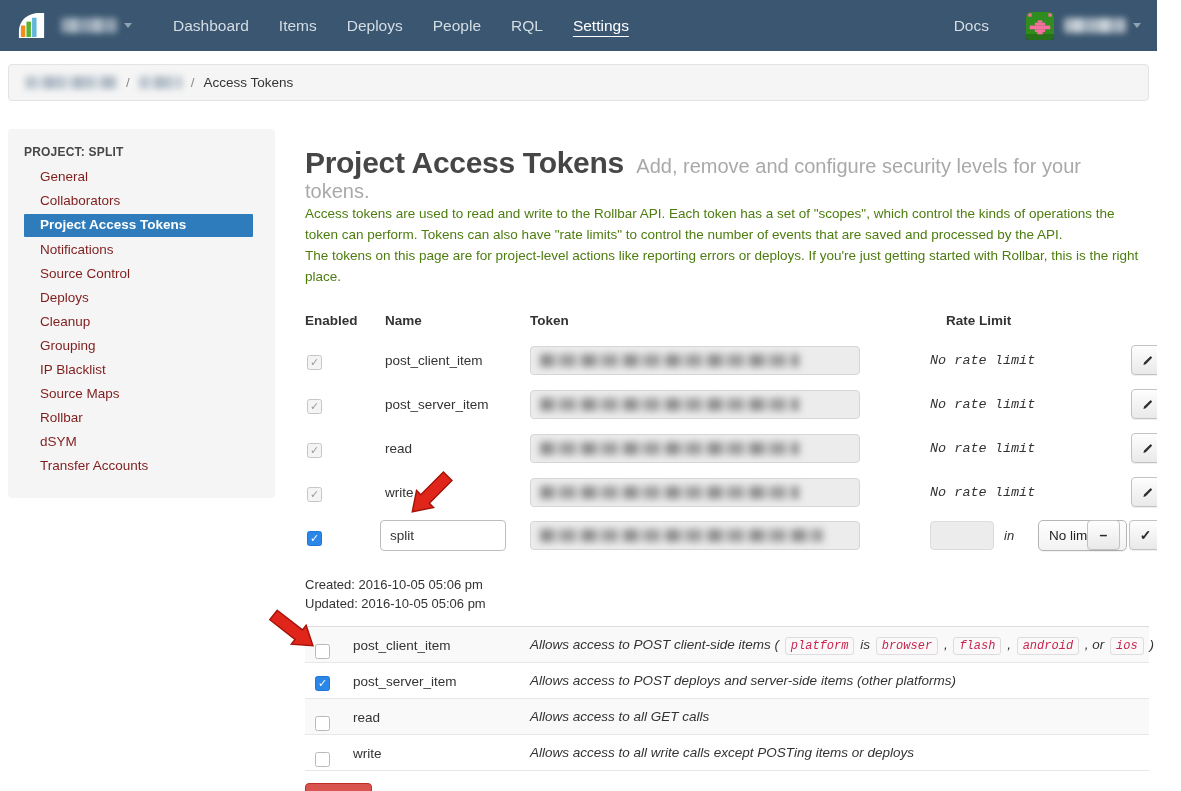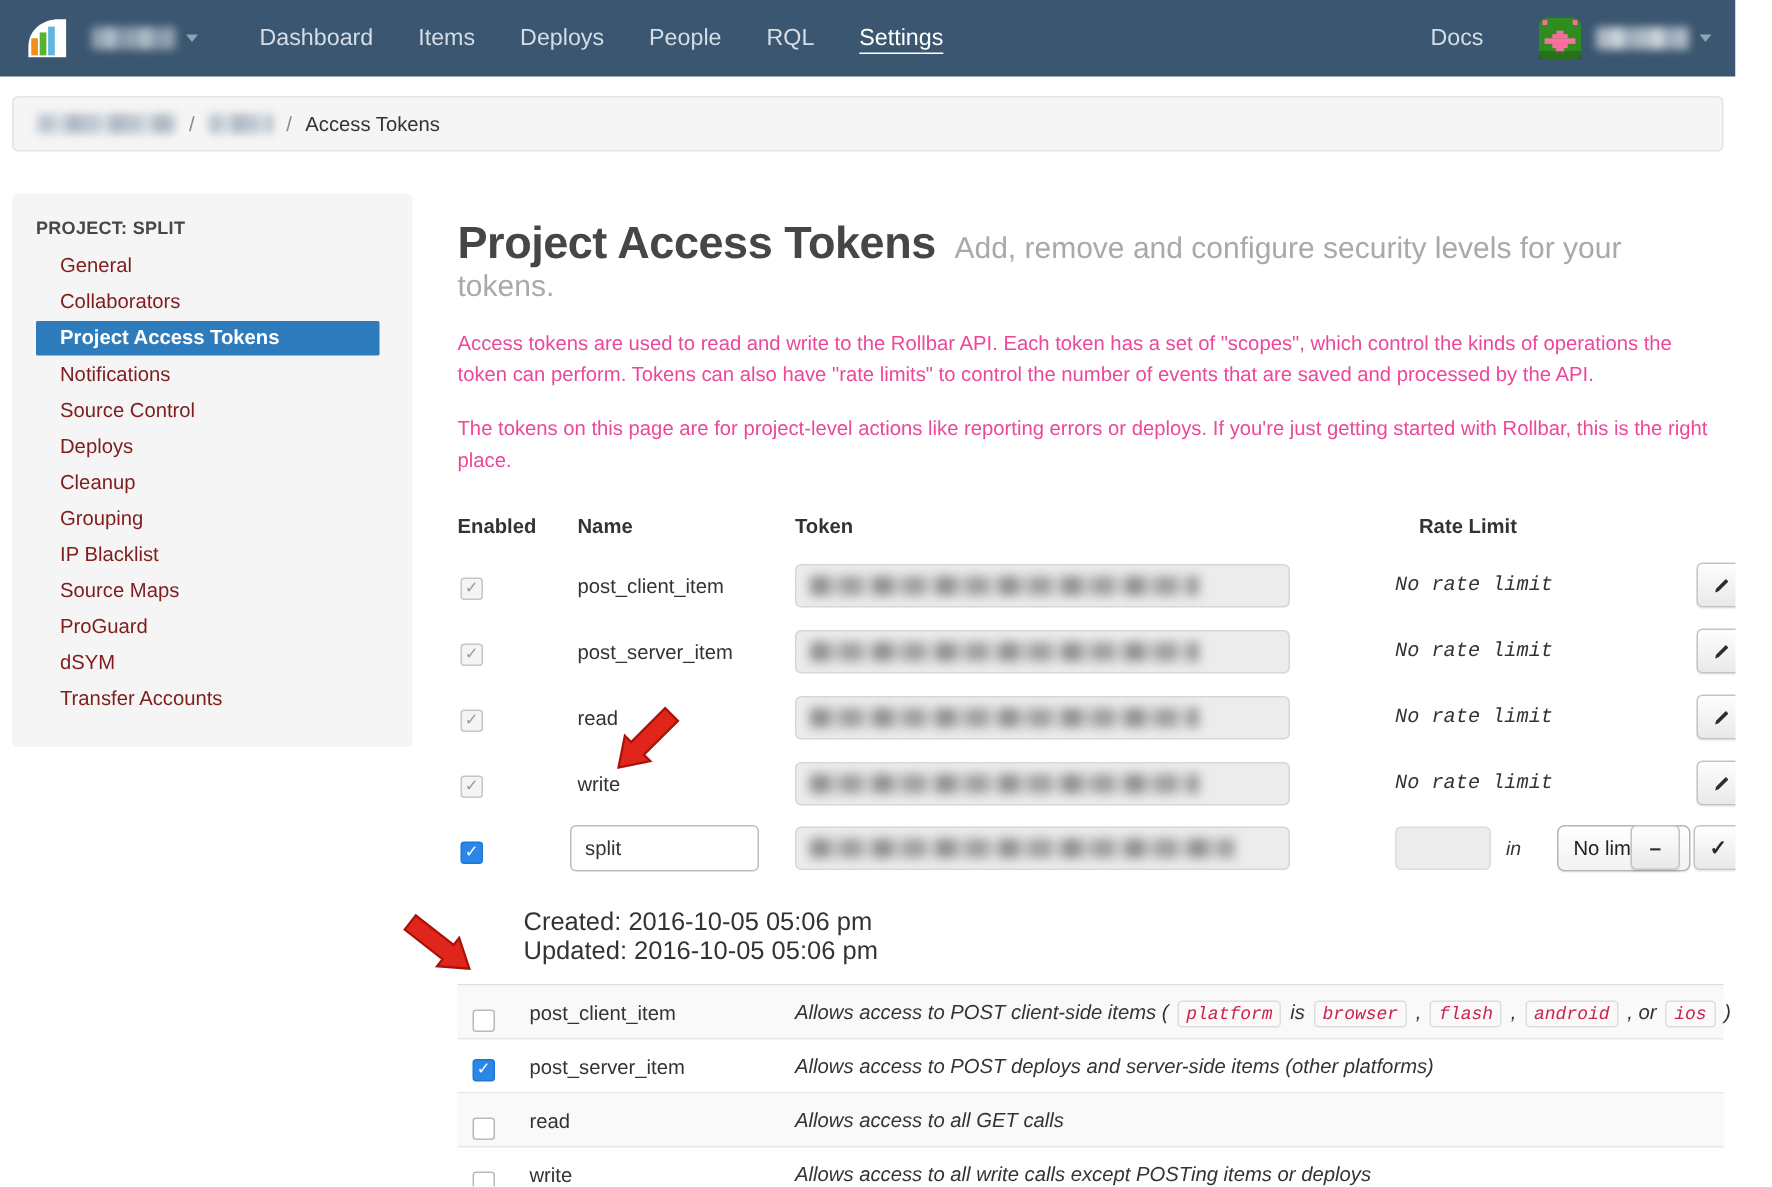--- a/index.html
+++ b/index.html
@@ -42,21 +42,21 @@
   .side-item { display:block; padding:3px 8px 3px 32px; font-size:13.5px; line-height:18px; color:#7f1d1d; text-decoration:none; cursor:pointer; }
   .side-item.active {
     margin:1px 22px 1px 16px; padding:2px 8px 3px 16px; background:#2e7cbb;
     color:#fff; font-weight:bold; border-radius:1px;
   }
   .main { position:relative; margin-left:30px; width:856px; }
   
   .title-row { margin-top:17px; }
   .page-title { display:inline; font-size:30px; font-weight:bold; color:#464646; letter-spacing:-.3px; }
   .page-subtitle { font-size:20px; color:#a9a9a9; margin-left:8px; }
-  .intro p { font-size:13.5px; line-height:21px; margin-top:15px; color:#ec4899; }
+  .intro p { font-size:13.5px; line-height:21px; color:#4d7c0f; }
   
   .t-head { position:relative; height:30px; margin-top:26px; font-size:13.5px; font-weight:bold; color:#333; }
   .col { position:absolute; top:0; }
   .col-enabled { left:0; } .col-name { left:80px; } .col-token { left:225px; } .col-rate { left:625px;padding-left:16px; }
   .t-row { position:relative; height:44px; }
   .t-row .cbwrap { position:absolute; left:2px; top:9px; }
   .t-row .name { position:absolute; left:80px; top:10px; font-size:13.5px; }
   .t-row .tokenbox { position:absolute; left:225px; top:3px; }
   .t-row .rate { position:absolute; left:625px; top:10px; font-size:13.5px; font-style:italic;font-family:Liberation Mono, monospace; }
   .t-row .editbtn { position:absolute; left:826px; top:2px; }
@@ -97,21 +97,21 @@
   .select {
     position:absolute; left:717px; top:1px; height:31px; width:89px;
     border:1px solid #b5b5b5; border-radius:5px; background:linear-gradient(#fff,#f2f2f2);
     display:flex; align-items:center; padding:0 7px 0 10px; font-size:13.5px; color:#222;
     box-shadow:0 1px 1px rgba(0,0,0,.06); cursor:pointer;margin-left:16px;
   }
   .sel-arrows { margin-left:auto; display:flex; flex-direction:column; align-items:center; font-size:7px; line-height:6px; color:#3a3a3a; }
   .btn-minus { position:absolute; left:782px; top:1px; }
   .btn-check { position:absolute; left:824px; top:1px; }
   
-  .meta { margin-top:8px; font-size:17px; line-height:19px; color:#333;margin-left:44px; }
+  .meta { margin-top:8px; font-size:13px; line-height:19px; color:#333; }
   .rule { border:none; border-top:1px solid #ddd; margin:13px 0 0; }
   
   .scopes { margin-top:0; }
   .s-row { position:relative; height:36px; border-bottom:1px solid #e7e7e7; }
   .s-row.striped { background:#f9f9f9; }
   .s-row .cbwrap { position:absolute; left:10px; top:10px; }
   .s-row .sname { position:absolute; left:48px; top:11px; font-size:13.5px; color:#333; }
   .s-row .sdesc { position:absolute; left:225px; top:10px; font-size:13.5px; font-style:italic; color:#333; white-space:nowrap; }
   .badge {
     font-family:"Liberation Mono","DejaVu Sans Mono",monospace; font-size:12px;
@@ -214,21 +214,21 @@
   <a class="side-item">Deploys</a>
 
   <a class="side-item">Cleanup</a>
 
   <a class="side-item">Grouping</a>
 
   <a class="side-item">IP Blacklist</a>
 
   <a class="side-item">Source Maps</a>
 
-  <a class="side-item">ProGuard</a>
+  <a class="side-item">Rollbar</a>
 
   <a class="side-item">dSYM</a>
 
   <a class="side-item">Transfer Accounts</a>
 </div>
     </div>
 
     <div class="main">
       <div class="title-row">
         <h1 class="page-title">Project Access Tokens</h1>

